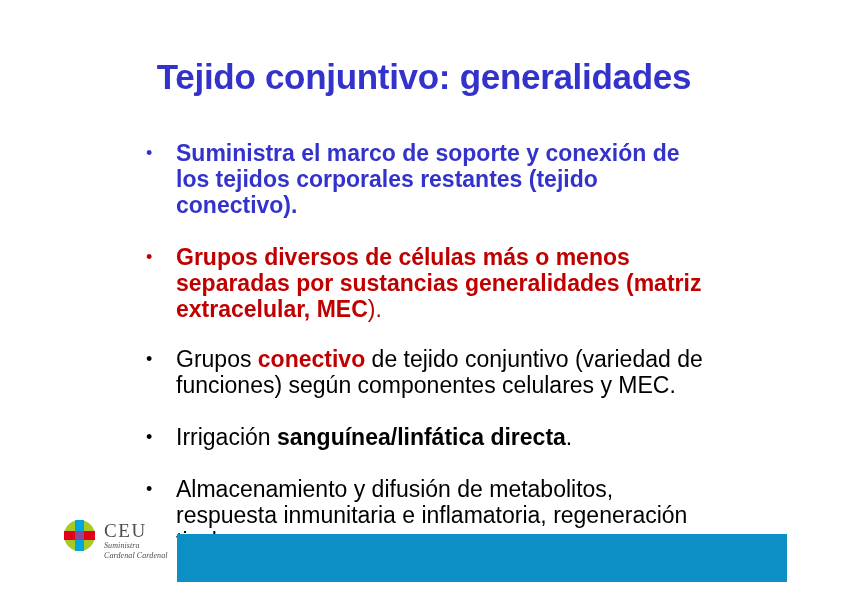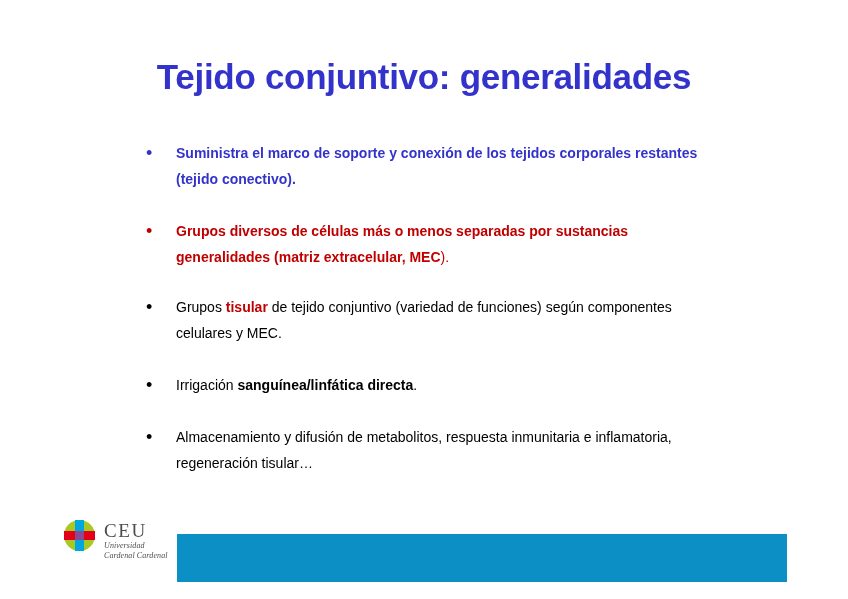--- a/index.html
+++ b/index.html
@@ -58,21 +58,21 @@
     font-size: 18px;
     line-height: 26px;
     text-align: left;
     padding-left: 3px;
     box-sizing: border-box;
     user-select: none;
   }
 
   .bullet-text {
     flex: 1 1 auto;
-    font-size: 14px;
+    font-size: 23px;
     line-height: 26px;
     color: #000000;
   }
 
   
   .run-blue-bold {
     color: #3333cc;
     font-weight: bold;
   }
   .run-red-bold {
@@ -205,21 +205,21 @@
     <div class="bullet-row b2">
       <span class="bullet-marker mk-red">•</span>
       <span class="bullet-text">
         <span class="run-red-bold">Grupos diversos de células más o menos separadas por sustancias generalidades (matriz extracelular, MEC</span><span class="run-red">).</span>
       </span>
     </div>
 
     <div class="bullet-row b3">
       <span class="bullet-marker mk-black">•</span>
       <span class="bullet-text">
-        <span class="run-black">Grupos </span><span class="run-red-bold">tisular</span><span class="run-black"> de tejido conjuntivo (variedad de funciones) según componentes celulares y MEC.</span>
+        <span class="run-black">Grupos </span><span class="run-red-bold">conectivo</span><span class="run-black"> de tejido conjuntivo (variedad de funciones) según componentes celulares y MEC.</span>
       </span>
     </div>
 
     <div class="bullet-row b4">
       <span class="bullet-marker mk-black">•</span>
       <span class="bullet-text">
         <span class="run-black">Irrigación </span><span class="run-black-bold">sanguínea/linfática directa</span><span class="run-black">.</span>
       </span>
     </div>
 
@@ -238,20 +238,20 @@
 
     <div class="logo">
       <div class="logo-mark">
         <span class="disc"></span>
         <span class="bar-h"></span>
         <span class="bar-v"></span>
         <span class="center"></span>
       </div>
       <div class="logo-text">
         <div class="logo-ceu">CEU</div>
-        <div class="logo-sub">Universidad</div>
+        <div class="logo-sub">Suministra</div>
         <div class="logo-sub">Cardenal Cardenal</div>
       </div>
     </div>
 
   </div>
 
 </div>
 
 </body></html>

